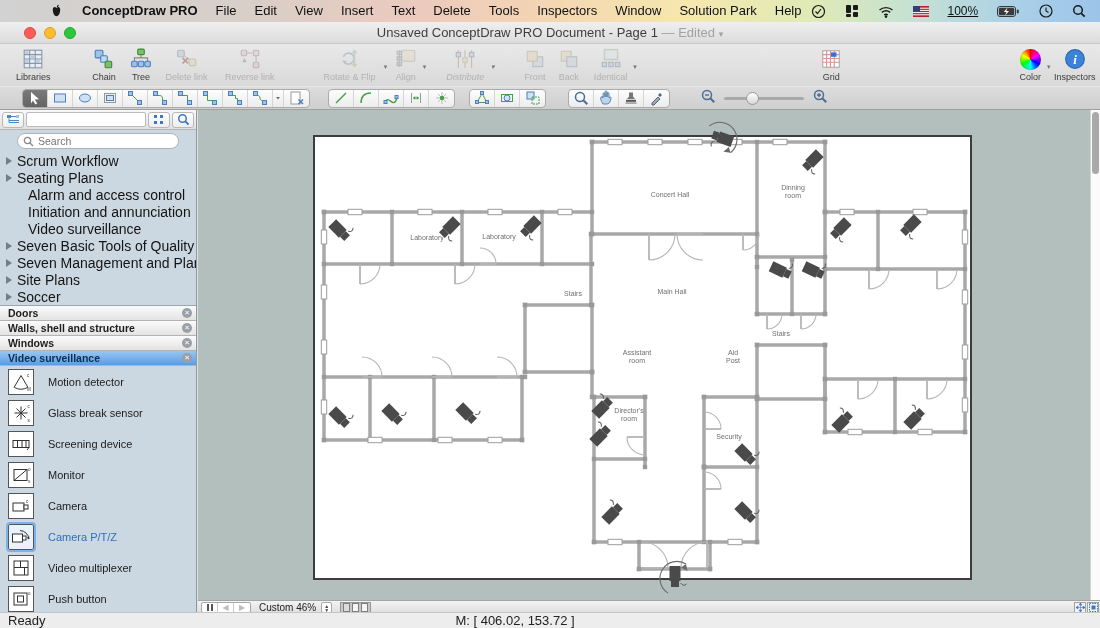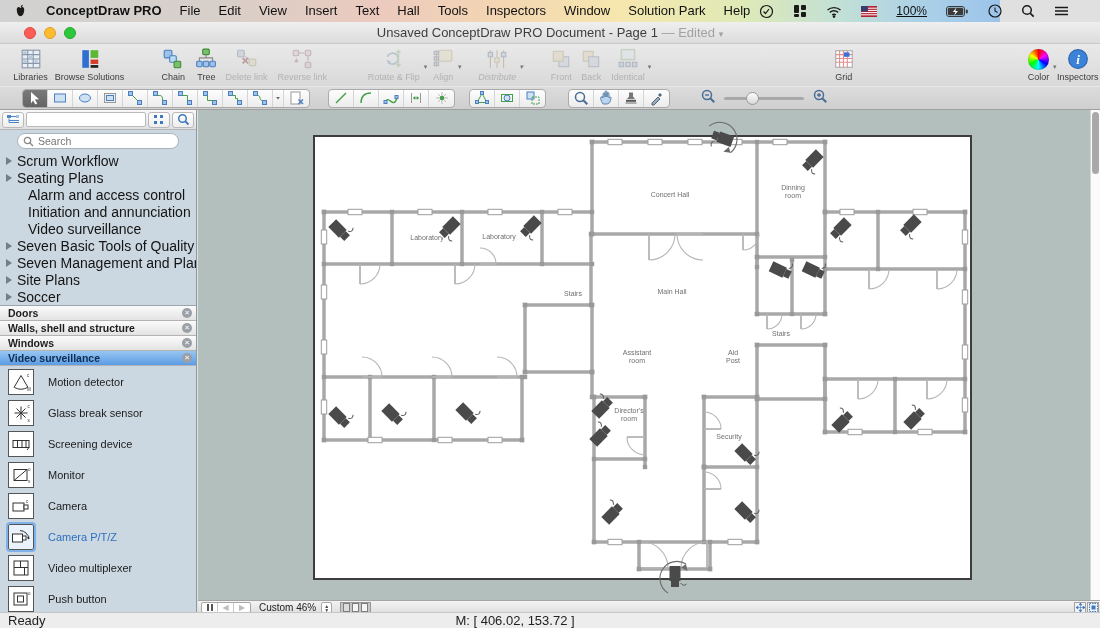--- a/index.html
+++ b/index.html
@@ -1,23 +1,23 @@
 <!DOCTYPE html>
 <html><head>
 <meta charset="utf-8">
 <style>
   *{margin:0;padding:0;box-sizing:border-box;}
   html,body{width:1100px;height:628px;overflow:hidden;}
   body{font-family:"Liberation Sans",sans-serif;-webkit-font-smoothing:antialiased;}
   .screen{position:relative;width:1100px;height:628px;background:#e0e0e0;overflow:hidden;}
 
   
-  .menubar{position:absolute;left:0;top:0;width:1000px;height:22px;
+  .menubar{position:absolute;left:0;top:0;width:1100px;height:22px;
     background:linear-gradient(90deg,#d2d2d2 0%,#d8cfc9 22%,#eccabe 38%,#f3d6b2 50%,#f6e7ae 62%,#dfeab6 74%,#c2e0d6 84%,#a9cfe8 93%,#9cc4ea 100%);
-    display:flex;align-items:center;font-size:13px;color:#111;}
+    display:flex;align-items:center;font-size:13px;color:#111;padding-left:36px;}
   .menubar .apple{margin:0 10px 0 14px;display:flex;align-items:center;}
   .mb-item{padding:0 9px;line-height:22px;white-space:nowrap;}
   .mb-item.app{font-weight:bold;}
   .mb-right{margin-left:auto;display:flex;align-items:center;gap:19px;padding-right:10px;text-decoration:underline;}
   .mb-right .st{display:flex;align-items:center;}
   .mb-right .sttext{font-size:12px;}
 
   
   .titlebar{position:absolute;left:0;top:22px;width:1100px;height:22px;
     background:linear-gradient(#efefef,#dcdcdc);border-bottom:1px solid #c9c9c9;
@@ -125,21 +125,21 @@
           <path d="M7.2 3.4c0-1.5 1-2.6 2.2-2.8.1 1.5-.9 2.8-2.2 2.8z" fill="#1a1a1a"></path>
         </svg>
     </span>
     <span class="mb-item app">ConceptDraw PRO</span>
     <span id="menu-items" style="display:flex">
         <span class="mb-item">File</span>
         <span class="mb-item">Edit</span>
         <span class="mb-item">View</span>
         <span class="mb-item">Insert</span>
         <span class="mb-item">Text</span>
-        <span class="mb-item">Hall</span>
+        <span class="mb-item">Delete</span>
         <span class="mb-item">Tools</span>
         <span class="mb-item">Inspectors</span>
         <span class="mb-item">Window</span>
         <span class="mb-item">Solution Park</span>
         <span class="mb-item">Help</span>
       </span>
     <span class="mb-right" id="menu-status">
         <span class="st">
           <svg width="15" height="15">
             <circle cx="7.5" cy="7.5" r="6" fill="none" stroke="#1a1a1a" stroke-width="1.2"></circle>
@@ -215,31 +215,20 @@
           <svg width="22" height="22" viewBox="0 0 20 20">
             <rect x="2" y="2" width="16" height="16" fill="#e8eef5" stroke="#8a97a8"></rect>
             <path d="M2 6h16M2 10h16M2 14h16M7 2v16M12 2v16" stroke="#8a97a8"></path>
             <rect x="3" y="3" width="3" height="2.5" fill="#b9c8dd"></rect>
             <rect x="8" y="7" width="3" height="2.5" fill="#b9c8dd"></rect>
             <rect x="13" y="11" width="3" height="2.5" fill="#b9c8dd"></rect>
             <rect x="3" y="11" width="3" height="2.5" fill="#b9c8dd"></rect>
           </svg>
         </span>
         <span class="tlabel">Libraries</span>
-      </div>
-      <div class="tb-item" style="margin-left: 0px; width: 90px;">
-        <span class="ticon">
-          <svg width="22" height="22" viewBox="0 0 20 20">
-            <rect x="3" y="2" width="6" height="16" fill="#2f6fd0"></rect>
-            <rect x="10.5" y="2" width="7" height="7" fill="#5cb832"></rect>
-            <rect x="10.5" y="10.5" width="7" height="4" fill="#d43d2a"></rect>
-            <rect x="10.5" y="15.5" width="7" height="2.5" fill="#222"></rect>
-          </svg>
-        </span>
-        <span class="tlabel">Browse Solutions</span>
       </div>
       <div class="tb-item" style="margin-left: 30px; width: 36px;">
         <span class="ticon">
           <svg width="22" height="22" viewBox="0 0 20 20">
             <rect x="2" y="2" width="7" height="7" rx="1" fill="#9fc3e8" stroke="#4a7fc0"></rect>
             <rect x="7" y="7" width="6" height="6" rx="1" fill="#badcf5" stroke="#4a7fc0"></rect>
             <rect x="11" y="12" width="6" height="6" rx="1" fill="#79c06a" stroke="#3f8a34"></rect>
           </svg>
         </span>
         <span class="tlabel">Chain</span>

